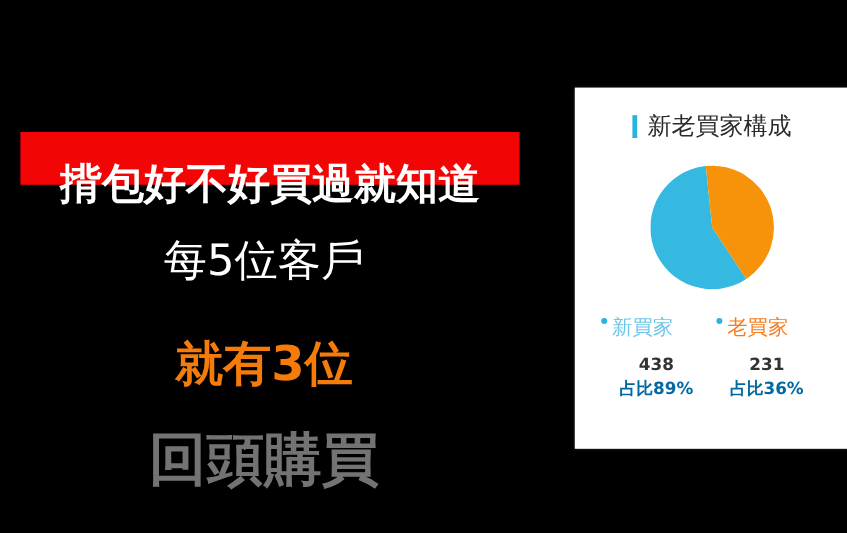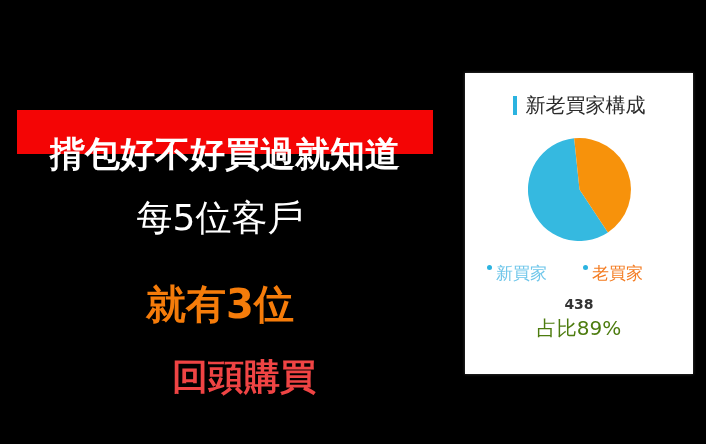--- a/index.html
+++ b/index.html
@@ -64,32 +64,31 @@
     line-height: 1.1;
     white-space: nowrap;
   }
 
   .line-orange-2 {
     position: absolute;
     left: 0;
     top: 357px;
     width: 440px;
     text-align: center;
-    color: #ef4444;
-    font-size: 36px;
+    color: #737373;
+    font-size: 48px;
     font-weight: bold;
     line-height: 1.1;
     white-space: nowrap;
-    padding-left: 24px;
   }
 
   
   .stat-card {
     position: absolute;
-    left: 465px;
+    left: 479px;
     top: 73px;
     width: 228px;
     height: 301px;
     background: #ffffff;
     box-shadow: 0 0 3px rgba(255,255,255,0.25);
   }
 
   .card-title-row {
     position: absolute;
     left: 0;
@@ -175,23 +174,23 @@
     text-align: center;
   }
   .value-count {
     color: #333333;
     font-size: 14px;
     font-weight: bold;
     line-height: 1.45;
     white-space: nowrap;
   }
   .value-pct {
-    color: #4d7c0f;
-    font-size: 20px;
-    font-weight: normal;
+    color: #0369a1;
+    font-size: 14px;
+    font-weight: bold;
     line-height: 1.45;
     white-space: nowrap;
   }
 </style>
 </head>
 <body>
 
 <div id="screen">
 
   <div class="headline-banner">
@@ -229,17 +228,21 @@
         <span class="legend-dot"></span>
         <span class="legend-label old">老買家</span>
       </div>
     </div>
 
     <div class="values-row">
       <div class="value-col">
         <div class="value-count">438</div>
         <div class="value-pct">占比89%</div>
       </div>
+      <div class="value-col">
+        <div class="value-count">231</div>
+        <div class="value-pct">占比36%</div>
+      </div>
     </div>
 
   </div>
 
 </div>
 
 </body></html>

